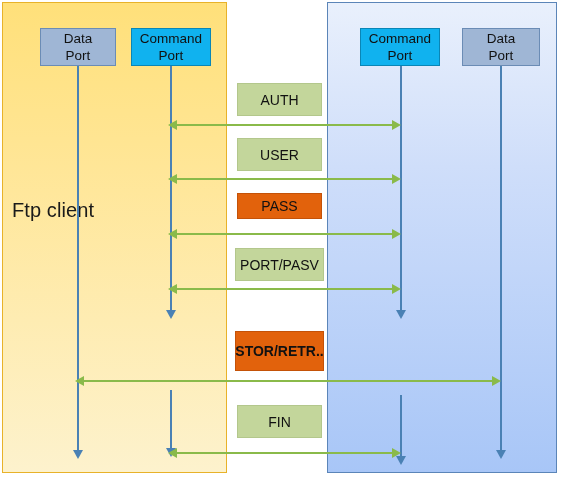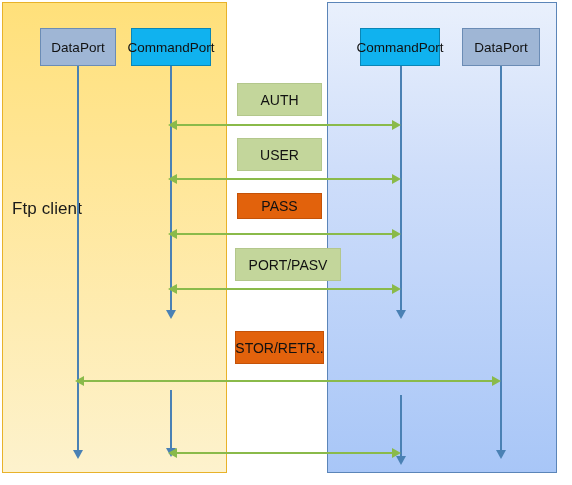--- a/index.html
+++ b/index.html
@@ -15,29 +15,29 @@
     border:1.5px solid #e8b229;
     background:linear-gradient(to bottom,#ffe07a 0%,#ffe697 35%,#fdf2cd 100%);
   }
   #server-panel{
     left:327px;top:2px;width:230px;height:471px;
     border:1.5px solid #5b85b8;
     background:linear-gradient(to bottom,#e9f0fc 0%,#cfdefa 35%,#a8c6f7 100%);
   }
 
   .panel-label{
-    position:absolute;font-size:17px;color:#1a1a1a;white-space:nowrap;
+    position:absolute;font-size:20px;color:#1a1a1a;white-space:nowrap;
     letter-spacing:.1px;
   }
   #client-label{left:12px;top:199px;}
   #server-label{left:499px;top:199px;}
 
   
   .port-box{
-    position:absolute;box-sizing:border-box;display:flex;flex-direction:row;
+    position:absolute;box-sizing:border-box;display:flex;flex-direction:column;
     align-items:center;justify-content:center;font-size:13.5px;color:#111;
     line-height:17px;text-align:center;
   }
   .port-data{background:#9fb6d5;border:1.2px solid #6b8cb5;}
   .port-cmd{background:#10b2ef;border:1.2px solid #0a86b6;}
 
   #client-data-port{left:40px;top:28px;width:76px;height:38px;}
   #client-cmd-port {left:131px;top:28px;width:80px;height:38px;}
   #server-cmd-port {left:360px;top:28px;width:80px;height:38px;}
   #server-data-port{left:462px;top:28px;width:78px;height:38px;}
@@ -140,22 +140,25 @@
   </div>
 
   <div class="msg-box msg-green" id="msg-auth" style="left:237px;top:83px;width:85px;height:33px;">
     <span>AUTH</span>
   </div>
 
   <div class="msg-box msg-orange" id="msg-pass" style="left:237px;top:193px;width:85px;height:26px;">
     <span>PASS</span>
   </div>
 
-  <div class="msg-box msg-green" id="msg-port-pasv" style="left:235px;top:248px;width:106px;height:33px;">
+  <div class="msg-box msg-green" id="msg-port-pasv" style="left:235px;top:248px;width:89px;height:33px;">
     <span>PORT/PASV</span>
   </div>
 
-  <div class="msg-box msg-orange" id="msg-stor-retr" style="left:235px;top:331px;width:89px;height:33px;">
+  <div class="msg-box msg-orange" id="msg-stor-retr" style="left:235px;top:331px;width:89px;height:40px;font-weight:bold;">
     <span>STOR/RETR..</span>
   </div>
 
+  <div class="msg-box msg-green" id="msg-fin" style="left:237px;top:405px;width:85px;height:33px;">
+    <span>FIN</span>
+  </div>
 
 </div>
 
 </body></html>

